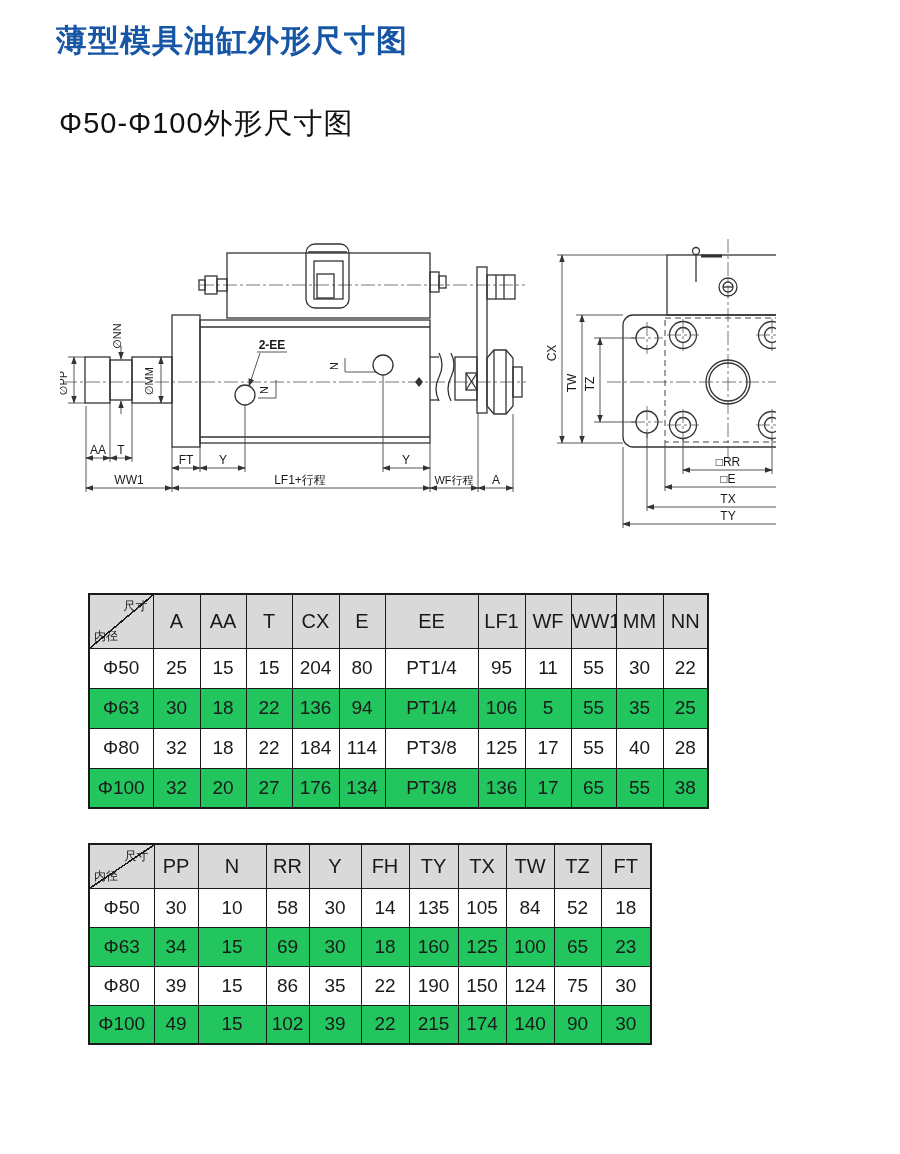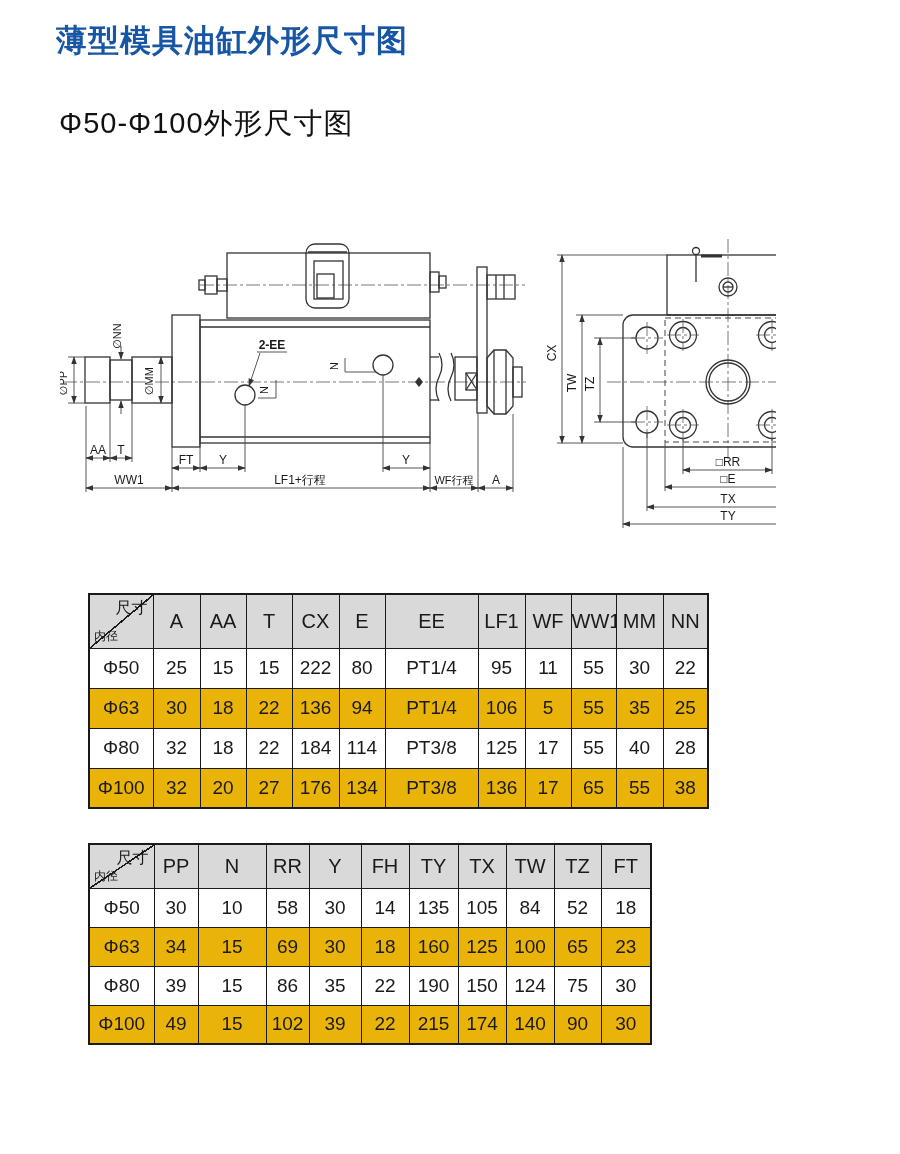--- a/index.html
+++ b/index.html
@@ -23,27 +23,27 @@
         background:#fff;border:2px solid #1a1a1a;}
   th,td{border:1.5px solid #1a1a1a;text-align:center;vertical-align:middle;
         font-weight:400;padding:0;overflow:hidden;}
   #tbl1{top:593px;width:619px;}
   #tbl2{top:843px;width:562px;}
   #tbl1 thead tr{height:54px;}
   #tbl2 thead tr{height:44px;}
   #tbl1 tbody tr{height:40px;}
   #tbl2 tbody tr{height:39px;}
   thead tr{background:#d9d9d9;}
-  tbody tr.alt{background:#eab308;}
+  tbody tr.alt{background:#22c55e;}
   thead th{font-size:20px;}
   tbody th,tbody td{font-size:19px;}
   th.corner{position:relative;background-image:linear-gradient(to bottom right,
      transparent calc(50% - 0.8px),#1a1a1a calc(50% - 0.8px),
      #1a1a1a calc(50% + 0.8px),transparent calc(50% + 0.8px));}
-  th.corner .c-top{position:absolute;top:3px;right:5px;font-size:16px;text-align:center;}
+  th.corner .c-top{position:absolute;top:3px;right:5px;font-size:12px;text-align:center;}
   th.corner .c-bot{position:absolute;bottom:3px;left:4px;font-size:12px;}
 </style>
 </head>
 <body>
 
 <div id="page">
 
   <h1 id="page-title">薄型模具油缸外形尺寸图</h1>
   <h2 id="page-subtitle">Φ50-Φ100外形尺寸图</h2>
 
@@ -298,21 +298,21 @@
           <th>MM</th>
           <th>NN</th>
         </tr>
       </thead>
       <tbody>
         <tr>
           <th>Φ50</th>
           <td>25</td>
           <td>15</td>
           <td>15</td>
-          <td>222</td>
+          <td>204</td>
           <td>80</td>
           <td>PT1/4</td>
           <td>95</td>
           <td>11</td>
           <td>55</td>
           <td>30</td>
           <td>22</td>
         </tr>
         <tr class="alt">
           <th>Φ63</th>

